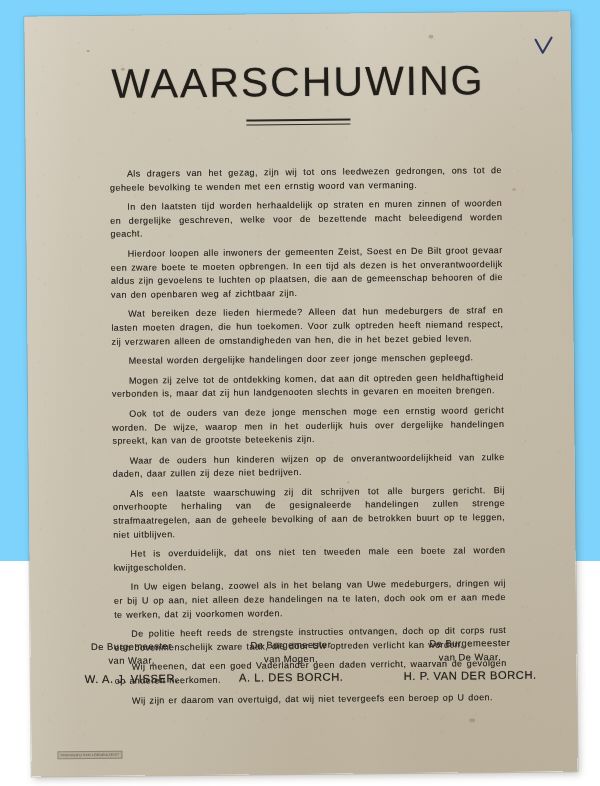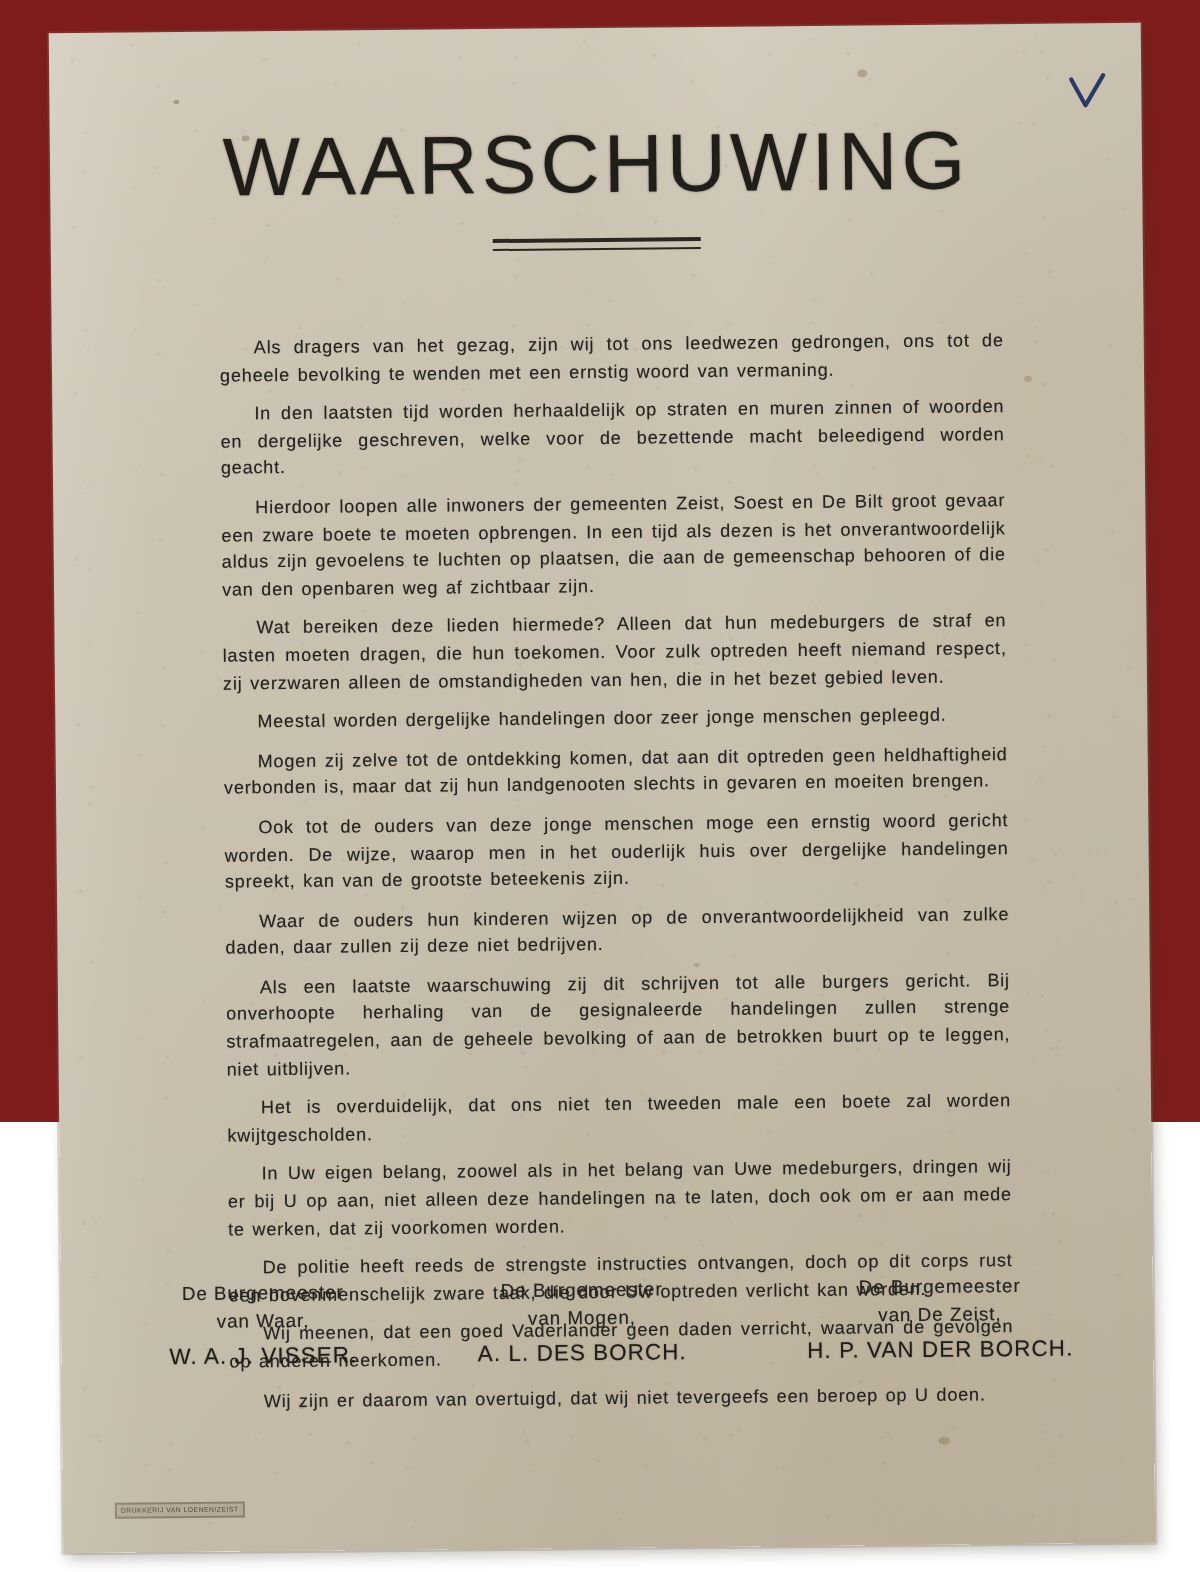--- a/index.html
+++ b/index.html
@@ -11,21 +11,21 @@
     width: 600px;
     height: 786px;
     overflow: hidden;
     font-family: "Liberation Sans", sans-serif;
   }
 
   #scan {
     position: relative;
     width: 600px;
     height: 561px;
-    background: #7f1d1d;
+    background: #7dd3fc;
   }
 
   
   #poster {
     position: absolute;
     left: 28px;
     top: 14px;
     width: 546px;
     height: 760px;
     background:
@@ -239,21 +239,21 @@
         <div class="role-line">van Waar,</div>
         <div class="sig-name">W. A. J. VISSER.</div>
       </div>
       <div class="sig">
         <div class="role-line">De Burgemeester</div>
         <div class="role-line">van Mogen,</div>
         <div class="sig-name">A. L. DES BORCH.</div>
       </div>
       <div class="sig">
         <div class="role-line">De Burgemeester</div>
-        <div class="role-line">van De Zeist,</div>
+        <div class="role-line">van De Waar,</div>
         <div class="sig-name">H. P. VAN DER BORCH.</div>
       </div>
     </div>
 
     <div id="imprint">DRUKKERIJ VAN LOENEN/ZEIST</div>
 
     <svg id="ink-mark" viewBox="0 0 22 26">
       <path d="M3 4 L10 17 L19 2" fill="none" stroke="#2e3a63" stroke-width="2.1" stroke-linecap="round" stroke-linejoin="round"></path>
     </svg>
 

